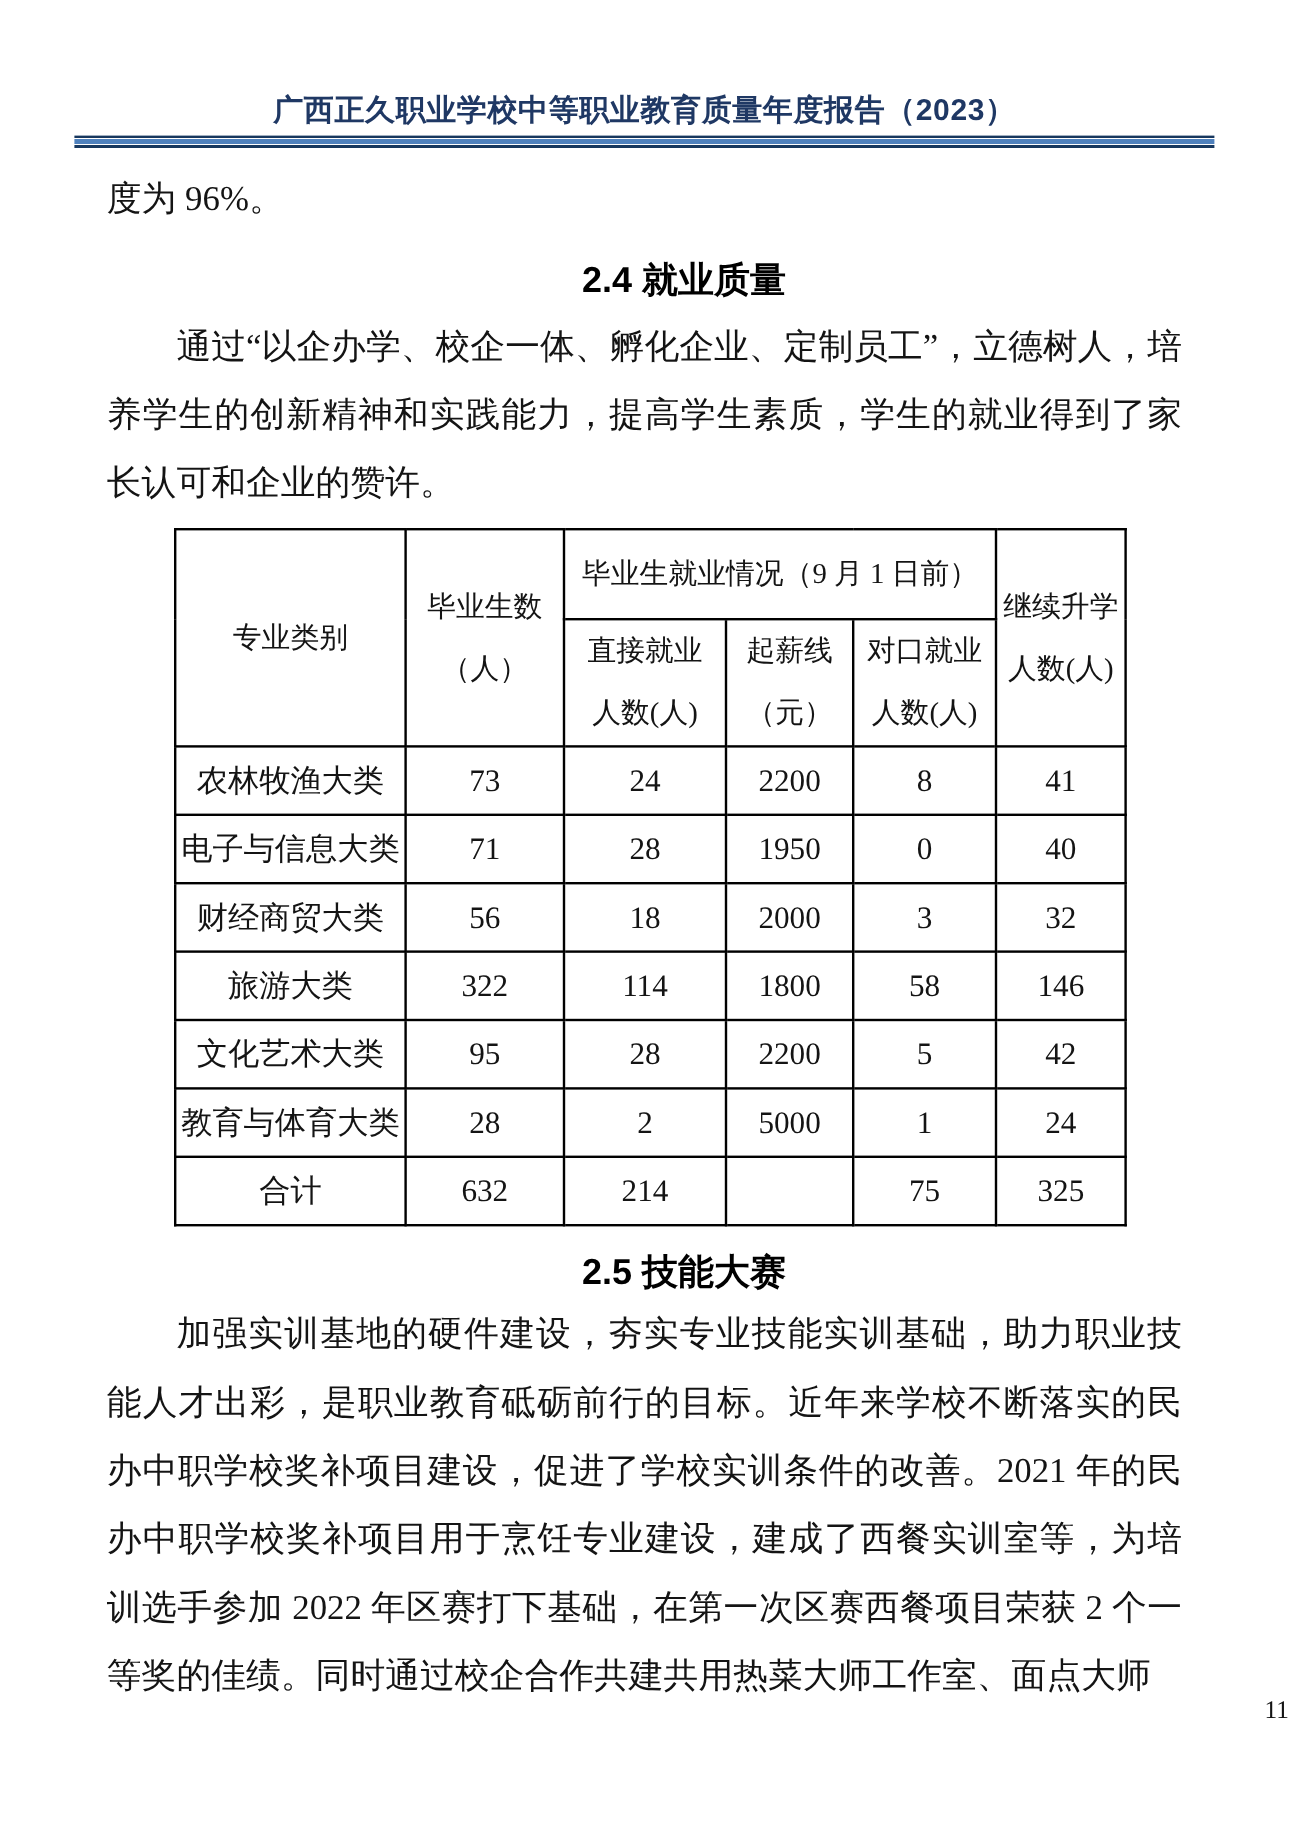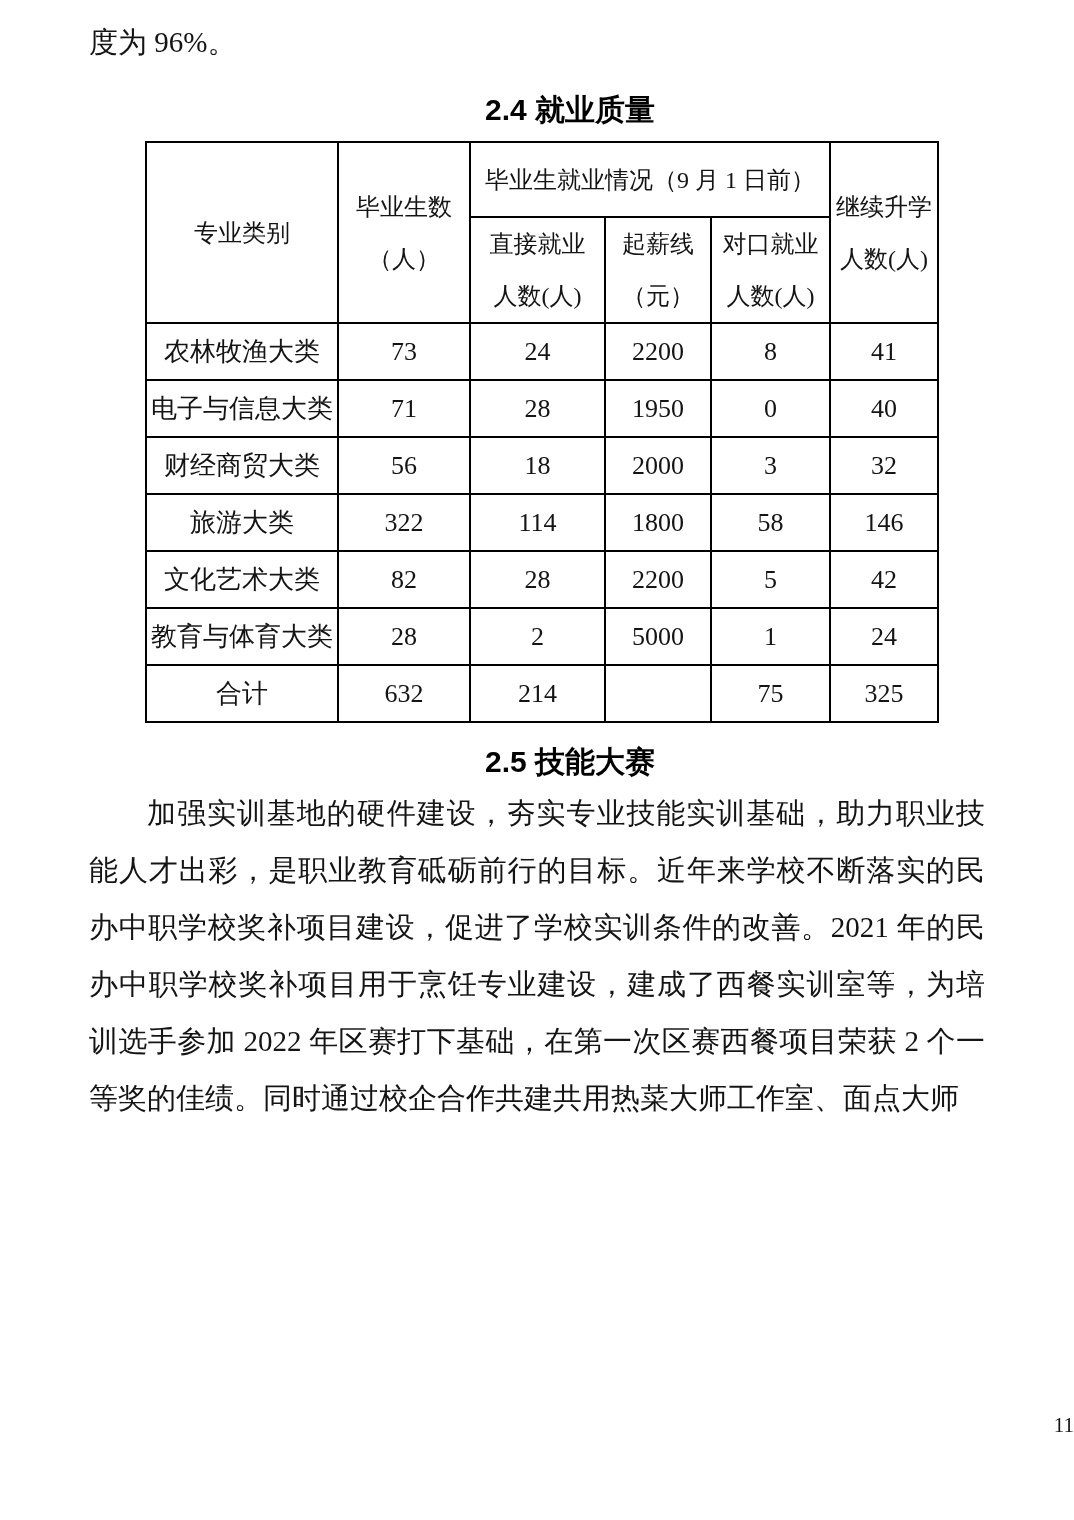--- a/index.html
+++ b/index.html
@@ -103,27 +103,32 @@
     text-align: right;
     font-size: 21px;
     color: #141414;
   }
 </style>
 </head>
 <body>
 
 <div class="page">
 
+  <div class="doc-header">
+    <div class="title">广西正久职业学校中等职业教育质量年度报告（2023）</div>
+    <div class="header-rule"></div>
+  </div>
 
   <div class="content">
 
     <p class="body-par intro-line">度为 96%。</p>
 
     <h2 class="sec-heading">2.4 就业质量</h2>
 
+    <p class="body-par indent2 par-24">通过“以企办学、校企一体、孵化企业、定制员工”，立德树人，培养学生的创新精神和实践能力，提高学生素质，学生的就业得到了家长认可和企业的赞许。</p>
 
 
     <table class="stat-table">
       <colgroup>
         <col style="width:192px">
         <col style="width:132px">
         <col style="width:135px">
         <col style="width:106px">
         <col style="width:119px">
         <col style="width:108px">
@@ -173,21 +178,21 @@
         <tr>
           <td>旅游大类</td>
           <td>322</td>
           <td>114</td>
           <td>1800</td>
           <td>58</td>
           <td>146</td>
         </tr>
         <tr>
           <td>文化艺术大类</td>
-          <td>82</td>
+          <td>95</td>
           <td>28</td>
           <td>2200</td>
           <td>5</td>
           <td>42</td>
         </tr>
         <tr>
           <td>教育与体育大类</td>
           <td>28</td>
           <td>2</td>
           <td>5000</td>

